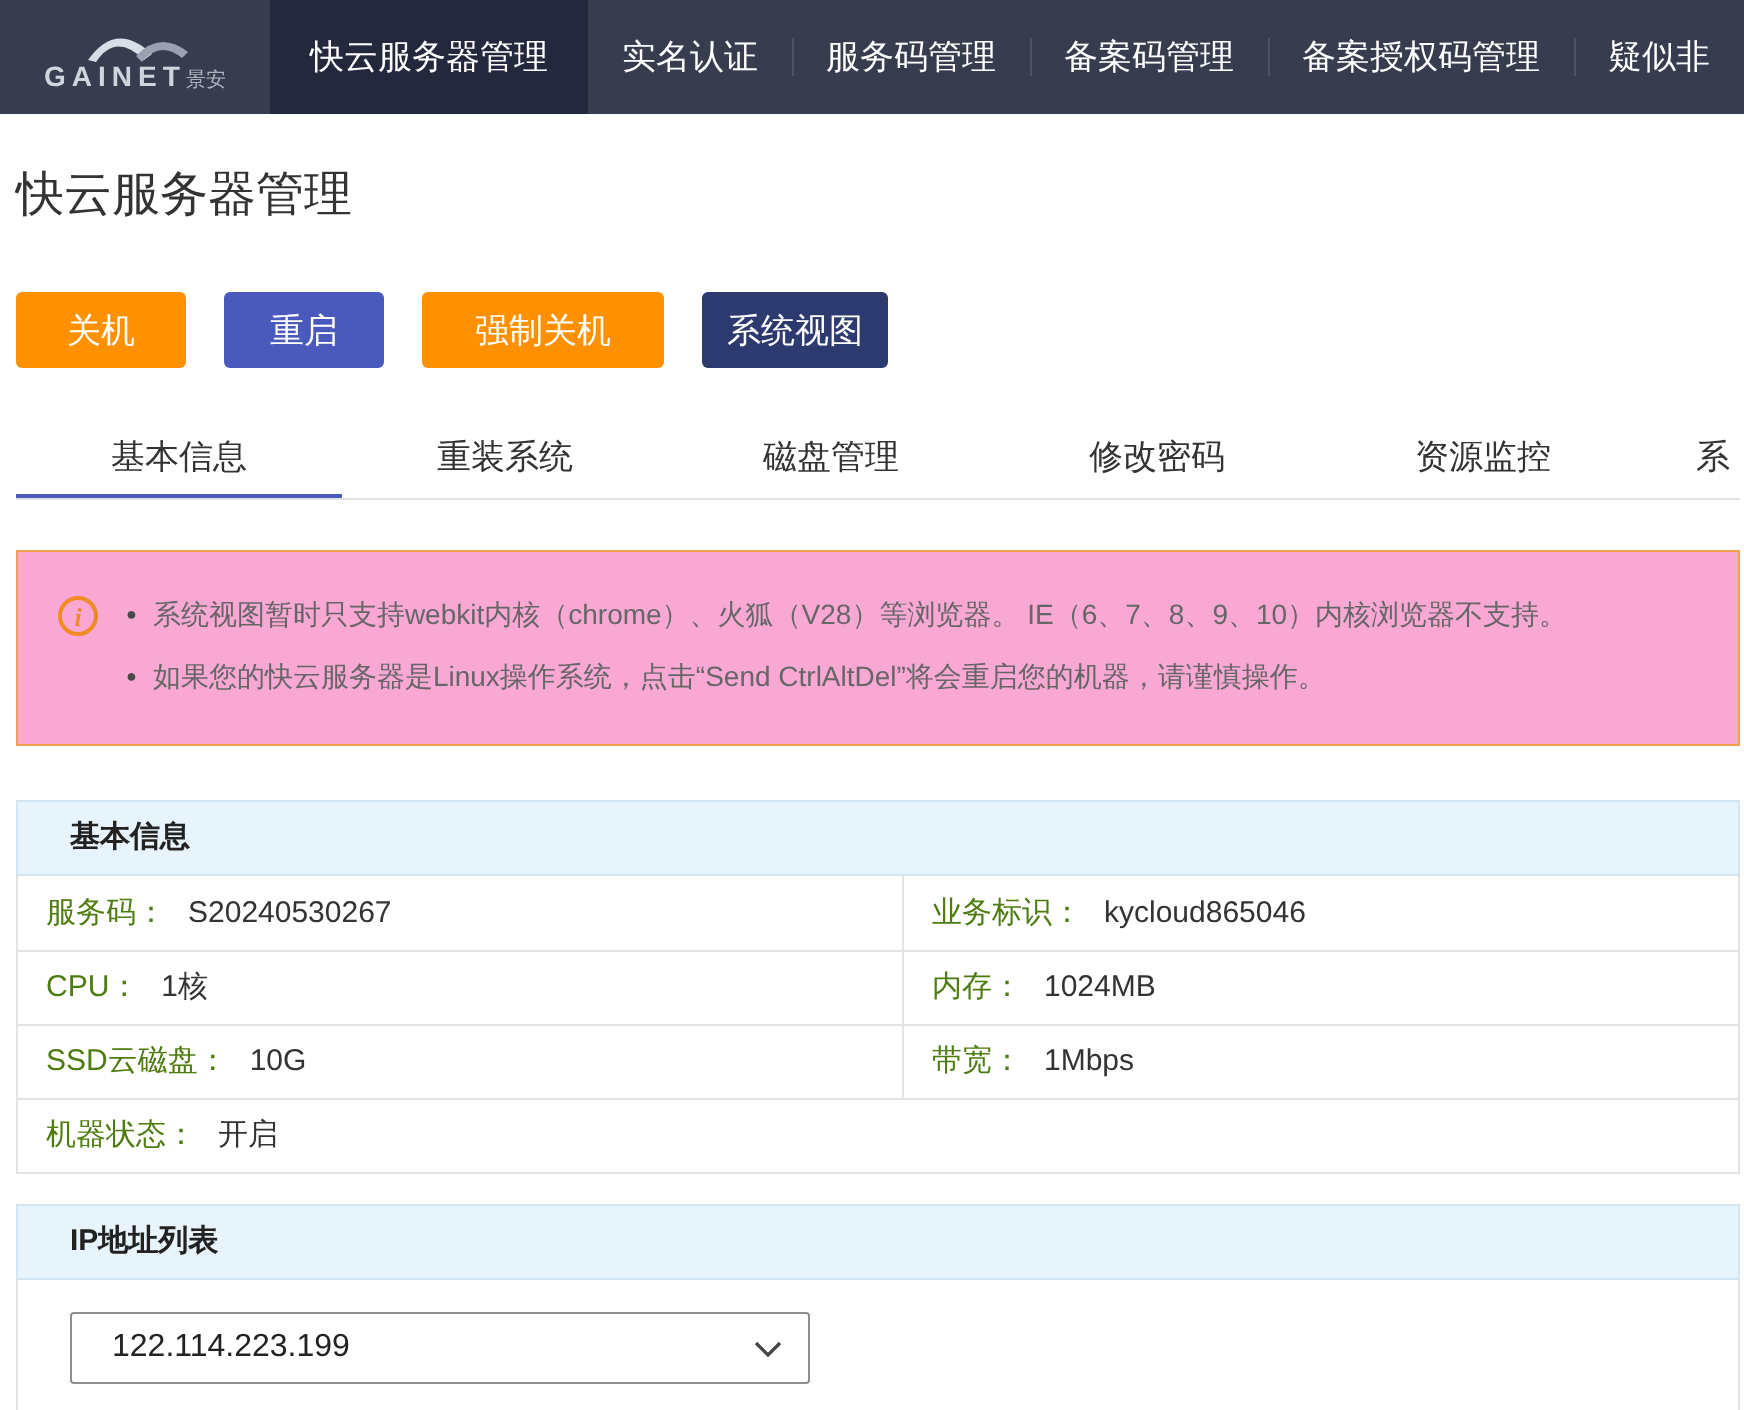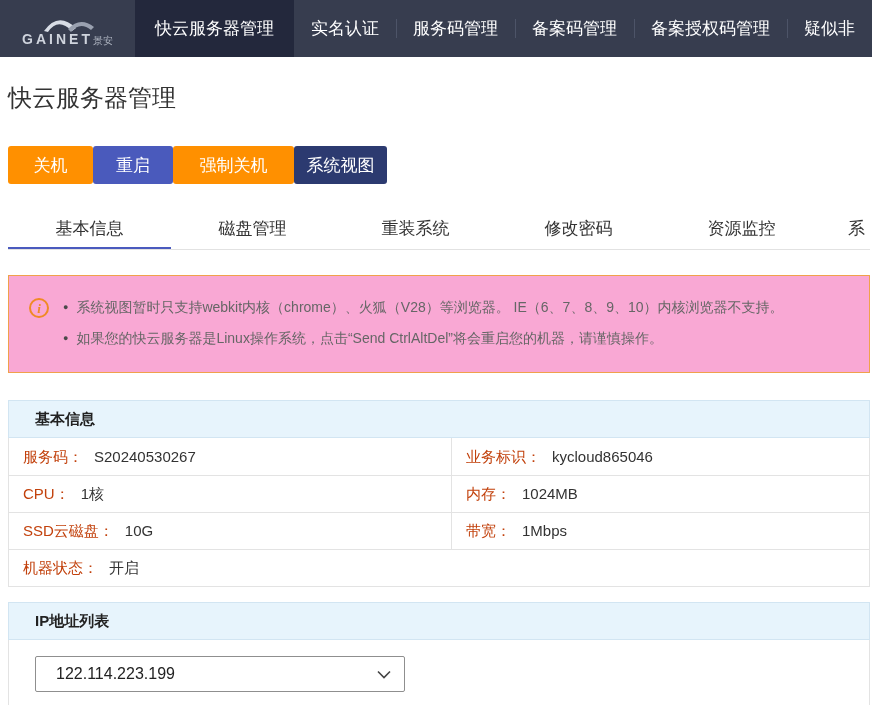--- a/index.html
+++ b/index.html
@@ -22,21 +22,21 @@
 
   
   .content { width:862px; margin-left:8px; }
 
   .page-title { margin-top:26px; font-size:24px; font-weight:400; color:#333;
                 line-height:30px; }
 
   
   .actions { margin-top:33px; display:flex; }
   .btn { height:38px; border:none; border-radius:3px; color:#fff; font-size:17px;
-         cursor:pointer; font-family:inherit; }
+         margin-right:19px; cursor:pointer; font-family:inherit; }
   .btn-shutdown { width:85px;  background:#ff9000; }
   .btn-force    { width:121px; background:#ff9000; }
   .btn-reboot   { width:80px;  background:#4a5abc; }
   .btn-sysview  { width:93px;  background:#2c3a70; margin-right:4px; }
 
   
   .tabs { margin-top:26px; display:flex; width:862px; height:40px;
           border-bottom:1px solid #e2e2e2; overflow:hidden; }
   .tab { width:163px; text-align:center; line-height:37px; font-size:17px;
          color:#333; cursor:pointer; }
@@ -62,21 +62,21 @@
             border:1px solid #d2e5f2; font-weight:bold; font-size:15px; color:#222;
             padding-left:26px; }
   .panel-body { border:1px solid #e3e3e3; border-top:none; background:#fff; }
 
   .info-row { display:flex; height:37px; line-height:36px; font-size:15px; }
   .info-row + .info-row { border-top:1px solid #e3e3e3; }
   .cell { display:flex; align-items:center; padding-left:14px; }
   .cell-left  { width:442px; }
   .cell-right { flex:1; border-left:1px solid #e3e3e3; }
   .cell-full  { width:100%; }
-  .cell .label { color:#c2410c; margin-right:11px; }
+  .cell .label { color:#4d7c0f; margin-right:11px; }
   .cell .value { color:#333; }
 
   
   .ip-body { padding:16px 0 15px 26px; }
   .select { width:370px; height:36px; border:1px solid #8f8f8f; border-radius:2px;
             background:#fff; display:flex; align-items:center;
             justify-content:space-between; padding:0 13px 0 20px; font-size:16px;
             color:#222; cursor:pointer;gap:38px; }
   .chevron { display:flex; align-items:center; }
 </style>
@@ -105,22 +105,22 @@
 
   <div class="actions">
     <button class="btn btn-shutdown">关机</button>
     <button class="btn btn-reboot">重启</button>
     <button class="btn btn-force">强制关机</button>
     <button class="btn btn-sysview">系统视图</button>
   </div>
 
   <div class="tabs">
     <div class="tab active">基本信息</div>
+    <div class="tab">重装系统</div>
     <div class="tab">磁盘管理</div>
-    <div class="tab">重装系统</div>
     <div class="tab">修改密码</div>
     <div class="tab">资源监控</div>
     <div class="tab partial">系</div>
   </div>
 
   <div class="notice">
     <span class="notice-icon"></span>
     <div class="notice-line">系统视图暂时只支持webkit内核（chrome）、火狐（V28）等浏览器。 IE（6、7、8、9、10）内核浏览器不支持。</div>
     <div class="notice-line">如果您的快云服务器是Linux操作系统，点击“Send CtrlAltDel”将会重启您的机器，请谨慎操作。</div>
   </div>

